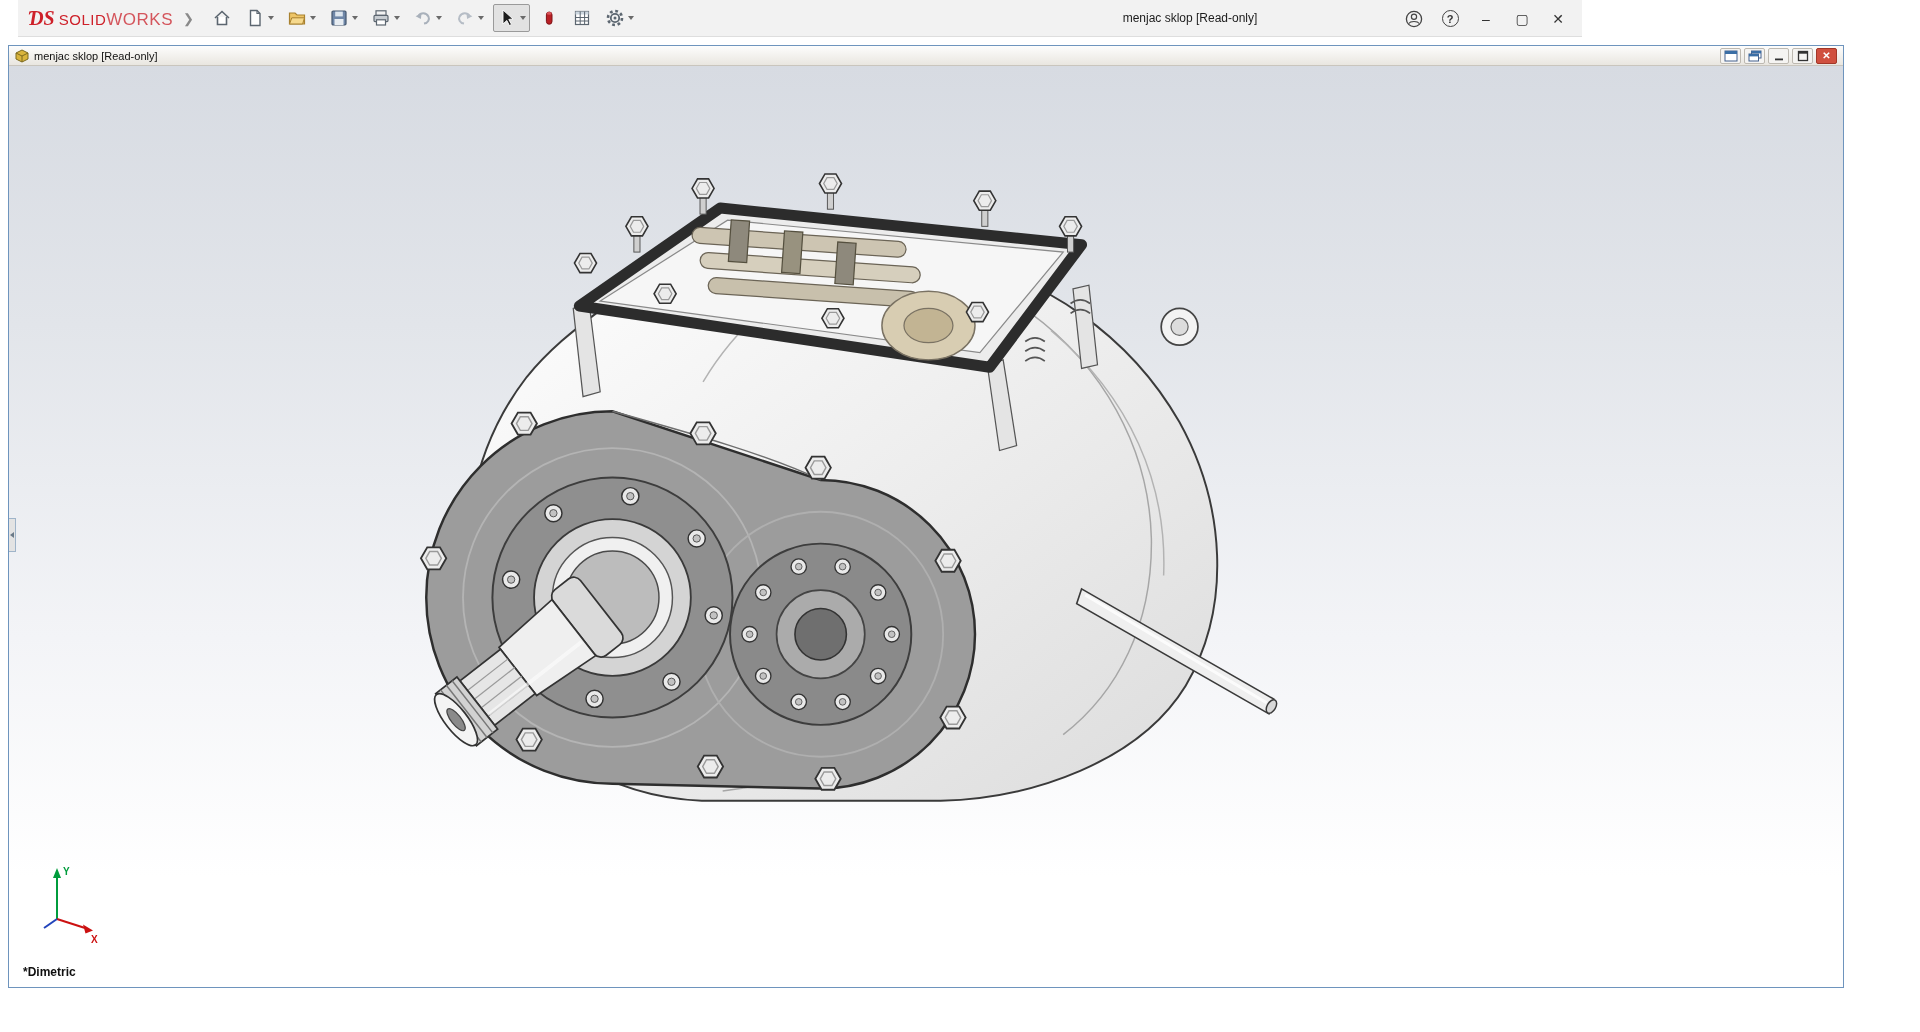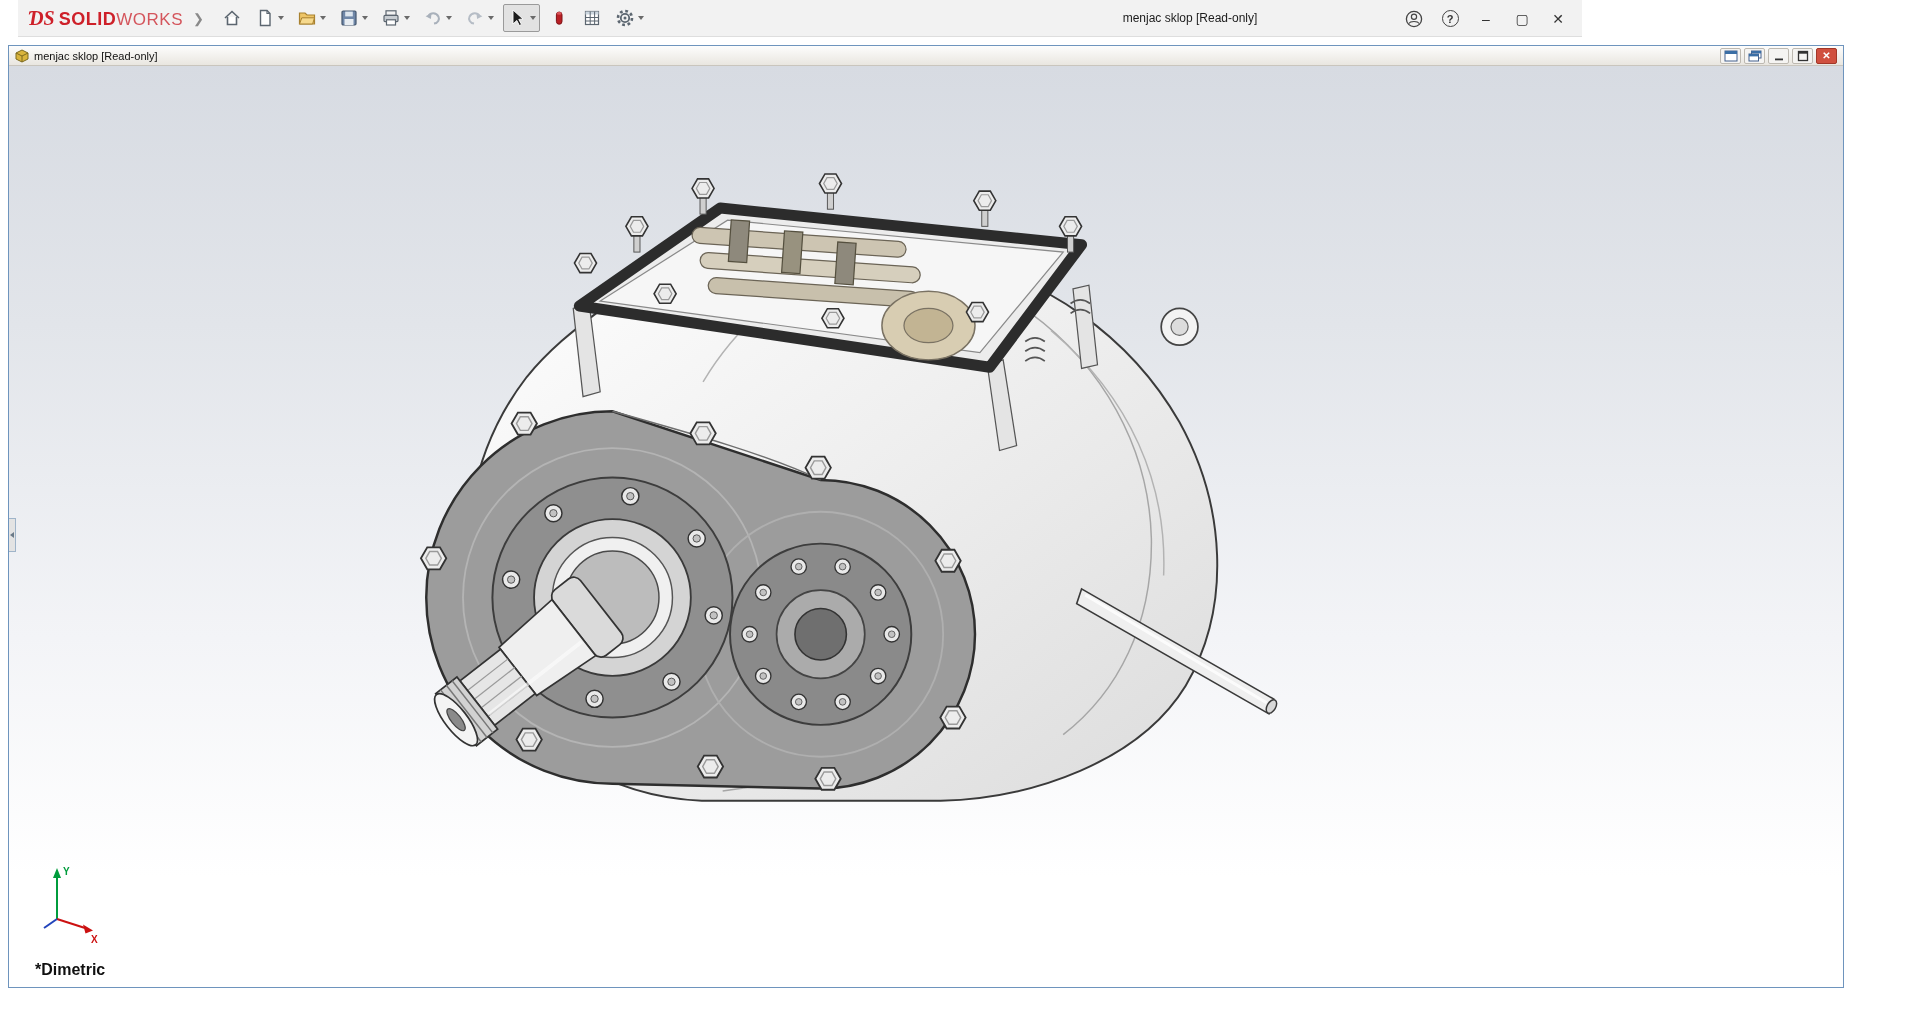--- a/index.html
+++ b/index.html
@@ -6,21 +6,21 @@
   html,body { width:1920px; height:1032px; background:#ffffff; overflow:hidden;
               font-family:"Liberation Sans", sans-serif; }
 
   
   .titlebar { position:absolute; left:0; top:0; width:1564px; height:37px;
               background:#f2f2f2; border-bottom:1px solid #dedede;
               display:flex; align-items:center;margin-left:18px; }
   .brand { display:flex; align-items:baseline; margin-left:10px; color:#ce2029; white-space:nowrap; }
   .brand .mark { font-family:"Liberation Serif", serif; font-style:italic; font-weight:bold;
                  font-size:20px; margin-right:4px; }
-  .brand .bold { font-weight:bold; font-size:18px; letter-spacing:.5px; }
+  .brand .bold { font-weight:normal; font-size:15px; letter-spacing:.5px; }
   .brand .light { font-weight:normal; font-size:17px; letter-spacing:.5px; color:#d4555c; }
   .flyout { color:#8a8a8a; font-size:13px; margin:0 14px 0 10px; cursor:pointer; }
   .toolbar { display:flex; align-items:center; gap:5px; }
   .tbtn { display:flex; align-items:center; height:28px; padding:0 3px; border-radius:2px;
           border:1px solid transparent; }
   .tbtn.active { background:#e2e2e2; border:1px solid #9a9a9a; }
   .caret { width:0; height:0; border-left:3.5px solid transparent; border-right:3.5px solid transparent;
            border-top:4px solid #6a6a6a; margin-left:3px; }
   .app-title { position:absolute; left:1172px; transform:translateX(-50%); top:11px;
                font-size:12px; color:#1c1c1c; white-space:nowrap; }
@@ -38,21 +38,21 @@
   .dbtn { width:21px; height:16px; background:#f5f4f2; border:1px solid #bdb9b1; border-radius:2px;
           display:flex; align-items:center; justify-content:center; cursor:pointer; }
   .dbtn.close { background:#d0503f; border-color:#a23728; color:#ffffff; font-size:10px; font-weight:bold; }
 
   
   .viewport { position:relative; width:100%; height:921px;
               background:linear-gradient(180deg,#d7dbe2 0%, #e2e5ea 28%, #f3f4f7 62%, #ffffff 88%);
               overflow:hidden; }
   .model { position:absolute; left:405px; top:105px; }
   .triad { position:absolute; left:24px; bottom:42px; }
-  .view-label { position:absolute; left:26px; bottom:8px; font-size:16px; font-weight:bold; color:#101010; }
+  .view-label { position:absolute; left:14px; bottom:8px; font-size:12px; font-weight:bold; color:#101010; }
   .panel-tab { position:absolute; left:-1px; top:452px; width:8px; height:34px;
                background:#e3e3e3; border:1px solid #9fb4c9; border-left:none;
                display:flex; align-items:center; justify-content:center; cursor:pointer; }
   .panel-tab:after { content:""; width:0; height:0; border-top:3px solid transparent;
                      border-bottom:3px solid transparent; border-right:4px solid #6b7a88; }
 
   svg { display:block; }
   .icon20 { width:20px; height:20px; }
 </style>
 </head>

